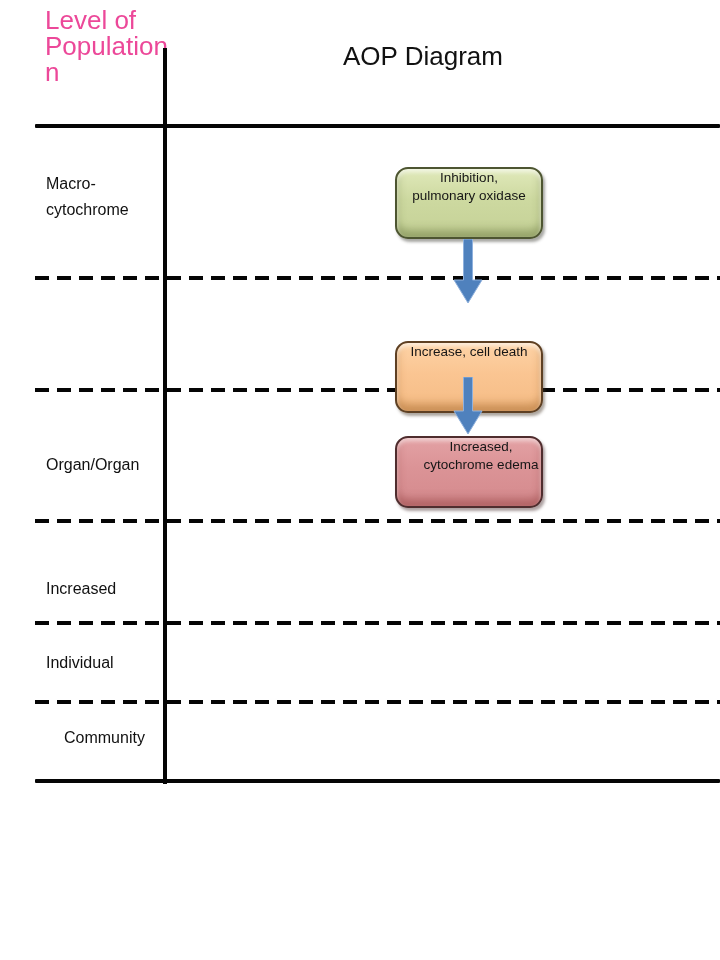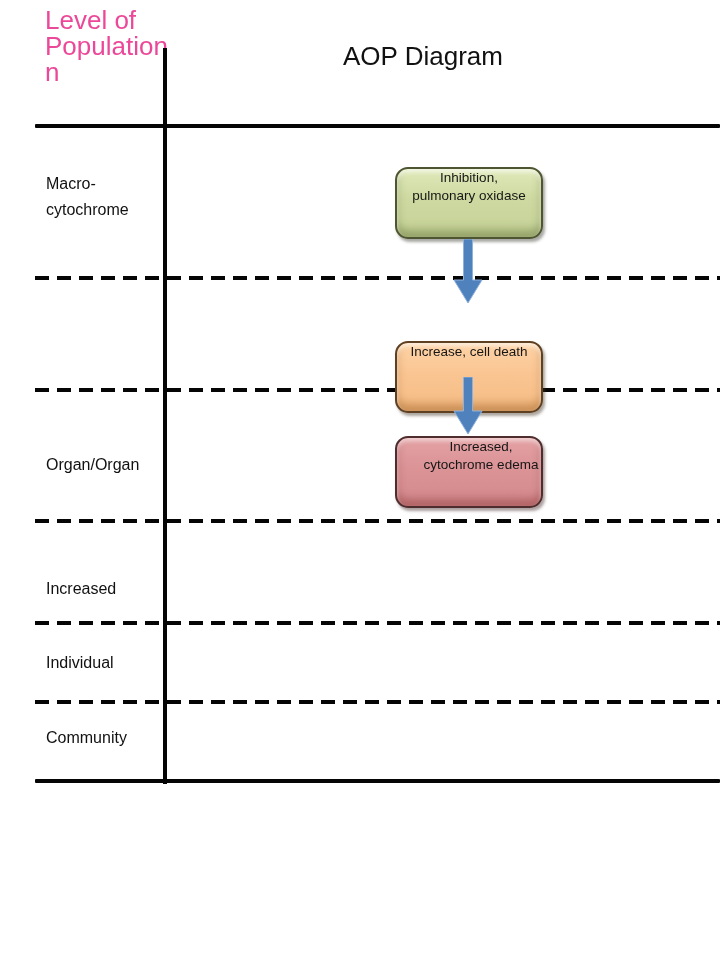--- a/index.html
+++ b/index.html
@@ -109,21 +109,21 @@
   </div>
   <div class="row-label" style="top:432px;margin-top:20px;">
     <div>Organ/Organ</div>
   </div>
   <div class="row-label" style="top:576px;">
     <div>Increased</div>
   </div>
   <div class="row-label" style="top:650px;">
     <div>Individual</div>
   </div>
-  <div class="row-label" style="top:725px;">
+  <div class="row-label" style="top:725px;margin-left:18px;">
     <div>Community</div>
   </div>
 
   <div class="node node-green" style="top:167px;">
     <div class="node-line">Inhibition,</div>
     <div class="node-line">pulmonary oxidase</div>
   </div>
 
   <div class="node node-orange" style="top:305px;margin-top:36px;">
     <div class="node-line">Increase, cell death</div>

